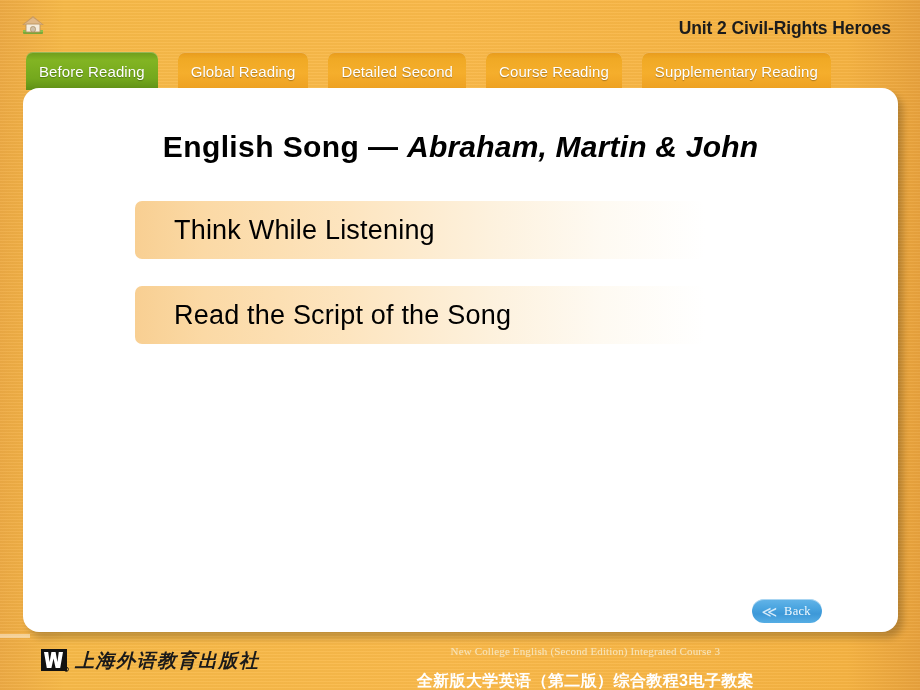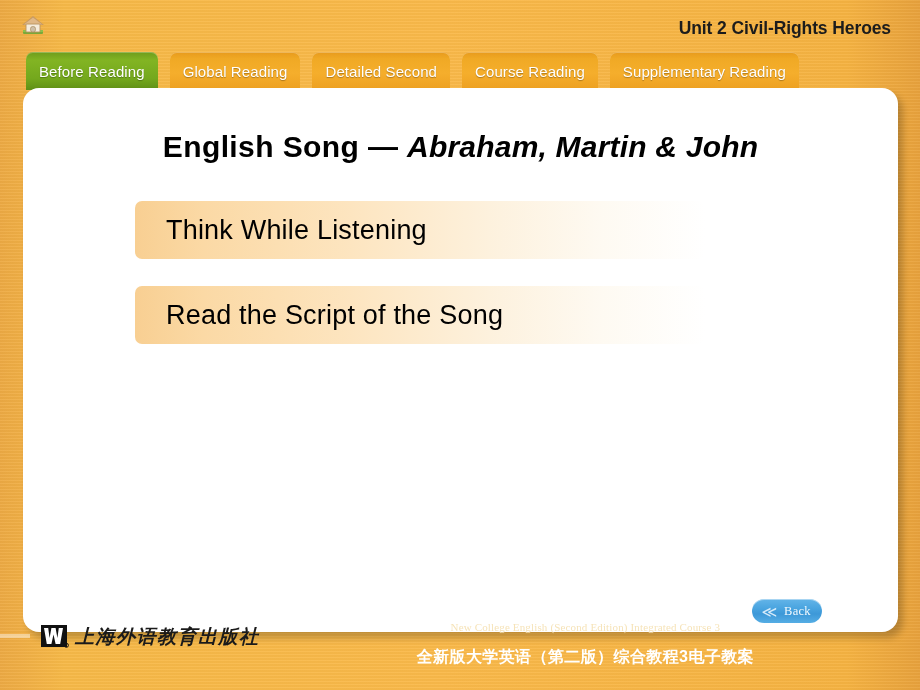--- a/index.html
+++ b/index.html
@@ -70,21 +70,21 @@
     height: 38px;
     border-radius: 7px 7px 0 0;
     display: flex;
     align-items: center;
     justify-content: center;
     color: #ffffff;
     font-size: 15px;
     letter-spacing: 0.1px;
     white-space: nowrap;
     padding: 0 13px;
-    margin-right: 12px;
+    margin-right: 20px;
     text-shadow: 0 1px 1px rgba(0,0,0,0.30);
     font-family: "Liberation Sans", sans-serif;
     position: relative;
   }
 
   .tab.inactive {
     background: linear-gradient(to bottom, #e79a1c 0%, #f0a925 18%, #f5ae2c 55%, #eda021 100%);
     box-shadow: inset 0 1px 0 rgba(255,255,255,0.28);
   }
 
@@ -128,21 +128,21 @@
                  #fbd9a5 12%,
                  #fde5c0 38%,
                  #fdf1dd 62%,
                  #fefaf2 82%,
                  #ffffff 100%);
     display: flex;
     align-items: center;
   }
 
   .menu-bar .label {
-    padding-left: 31px;
+    padding-left: 39px;
     font-size: 27px;
     color: #000000;
     letter-spacing: 0.2px;
     white-space: nowrap;
     font-family: "Liberation Sans", sans-serif;
   }
 
   #bar-0 { top: 113px; }
   #bar-1 { top: 198px; }
   #bar-2 { top: 285px; }
@@ -171,21 +171,21 @@
   #back-label {
     color: #f2f9fe;
     font-size: 12.5px;
     font-family: "Liberation Serif", serif;
     letter-spacing: 0.2px;
   }
 
   
   #footer {
     position: absolute;
-    left: 0; top: 616px;
+    left: 0; top: 640px;
     width: 768px; height: 50px;
   }
 
   #publisher {
     position: absolute;
     left: 40px; top: 8px;
     display: flex;
     align-items: center;
   }
 

